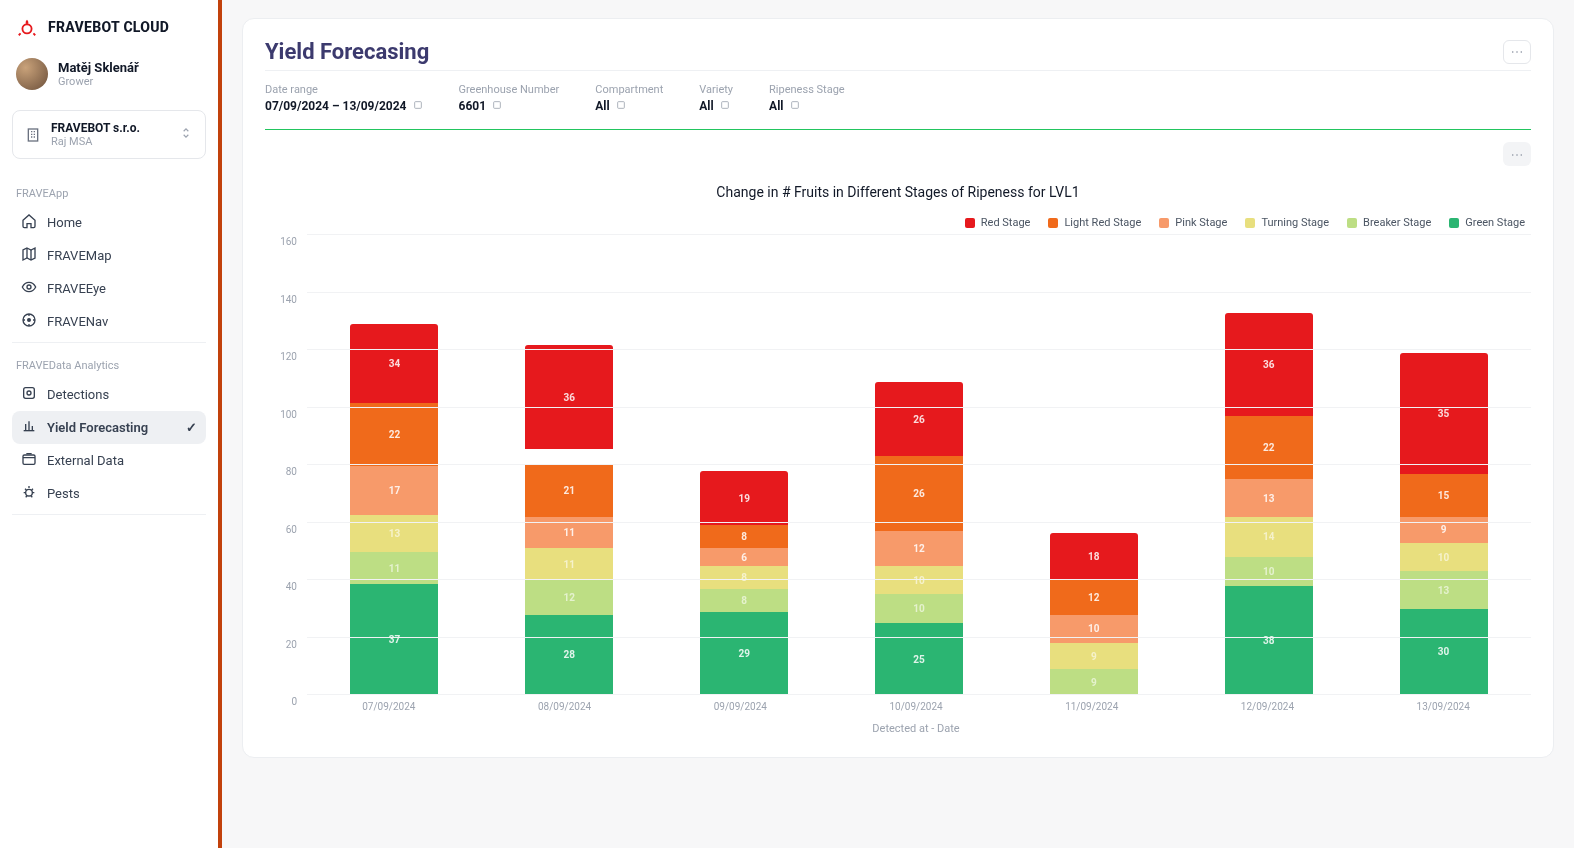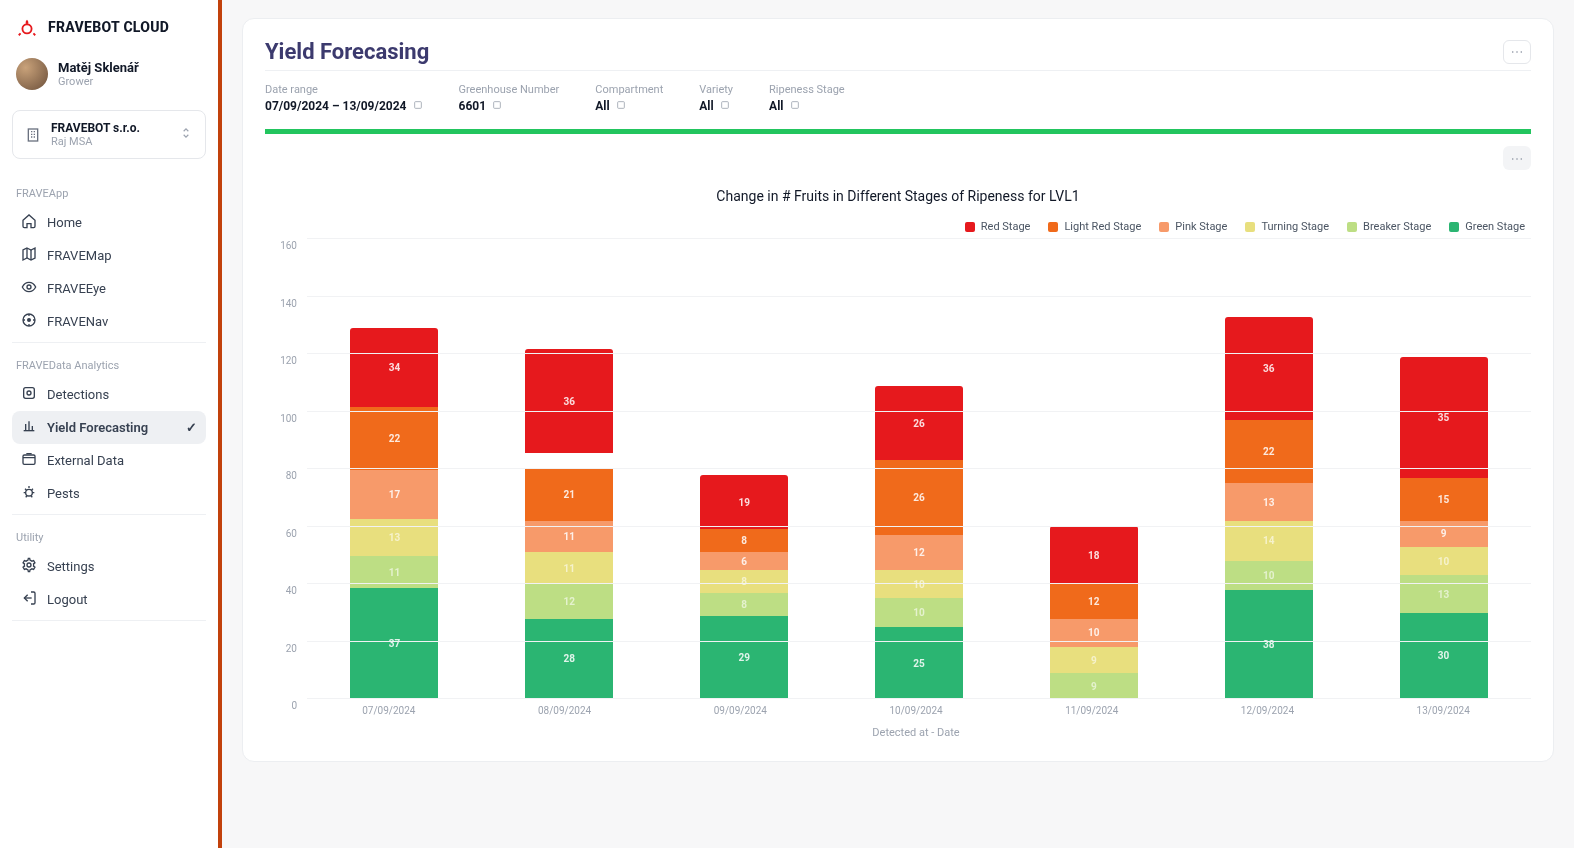--- a/index.html
+++ b/index.html
@@ -118,21 +118,21 @@
   color: #9ca3af;
   cursor: pointer;
 }
 .kebab.small { border: none; background: #f3f4f6; }
 
 .filters {
   display: flex;
   gap: 36px;
   padding: 12px 0 16px 0;
   border-top: 1px solid #eef0f3;
-  border-bottom: 5px solid #22c55e;
+  border-bottom: 1px solid #22c55e;
 }
 .filter .flabel { font-size: 11px; color: #9ca3af; margin-bottom: 3px; }
 .filter .fvalue { font-size: 12px; font-weight: 700; color: #111827; display: flex; align-items: center; gap: 6px; }
 .filter .drop-icon { color: #9ca3af; font-size: 10px; }
 
 
 .chart-wrap { margin-top: 8px; position: relative; }
 .chart-tools { display: flex; justify-content: flex-end; padding-top: 4px; }
 .chart-title {
   text-align: center;
@@ -317,39 +317,20 @@
           </div>
           <div class="nav-item">
             <span><svg width="16" height="16" viewBox="0 0 24 24" fill="none" stroke="#374151" stroke-width="2">
                 <circle cx="12" cy="13" r="5"></circle>
                 <path d="M12 3v3M6 7l2 2M18 7l-2 2M4 13h3M17 13h3M7 20l2-2M17 20l-2-2"></path>
               </svg></span>
             <span>Pests</span>
           </div>
           <hr>
         </div>
-        <div class="nav-section">
-          <div class="nav-heading">Utility</div>
-          <div class="nav-item">
-            <span><svg width="16" height="16" viewBox="0 0 24 24" fill="none" stroke="#374151" stroke-width="2">
-                <circle cx="12" cy="12" r="3"></circle>
-                <path d="M19 12a7 7 0 0 0-.2-1.7l2.1-1.6-2-3.4-2.5 1a7 7 0 0 0-2.9-1.7L13 2h-2l-.5 2.6a7 7 0 0 0-2.9 1.7l-2.5-1-2 3.4 2.1 1.6A7 7 0 0 0 5 12c0 .6.1 1.1.2 1.7l-2.1 1.6 2 3.4 2.5-1a7 7 0 0 0 2.9 1.7L11 22h2l.5-2.6a7 7 0 0 0 2.9-1.7l2.5 1 2-3.4-2.1-1.6c.1-.6.2-1.1.2-1.7z"></path>
-              </svg></span>
-            <span>Settings</span>
-          </div>
-          <div class="nav-item">
-            <span><svg width="16" height="16" viewBox="0 0 24 24" fill="none" stroke="#374151" stroke-width="2">
-                <path d="M15 3h4a2 2 0 0 1 2 2v14a2 2 0 0 1-2 2h-4"></path>
-                <path d="M10 17l-5-5 5-5"></path>
-                <path d="M5 12h11"></path>
-              </svg></span>
-            <span>Logout</span>
-          </div>
-          <hr>
-        </div>
       </div>
   </aside>
 
   <main class="main">
     <div class="card">
       <div class="card-head">
         <h1 class="page-title">Yield Forecasing</h1>
         <div class="kebab">⋯</div>
       </div>
 
@@ -482,21 +463,21 @@
                     <div class="seg" style="background: rgb(230, 25, 29); height: 74.75px;">26</div>
                     <div class="seg" style="background: rgb(240, 106, 27); height: 74.75px;">26</div>
                     <div class="seg" style="background: rgb(247, 154, 106); height: 34.5px;">12</div>
                     <div class="seg" style="background: rgb(232, 223, 126); height: 28.75px; color: rgba(255, 255, 255, 0.6);">10</div>
                     <div class="seg" style="background: rgb(189, 222, 132); height: 28.75px; color: rgba(255, 255, 255, 0.6);">10</div>
                     <div class="seg" style="background: rgb(43, 181, 114); height: 71.875px;">25</div>
                   </div>
                 </div>
                 <div class="bar-col">
                   <div class="bar">
-                    <div class="seg" style="background: rgb(230, 25, 29); height: 58px;">18</div>
+                    <div class="seg" style="background: rgb(230, 25, 29); height: 47px;">18</div>
                     <div class="seg" style="background: rgb(240, 106, 27); height: 34.5px;">12</div>
                     <div class="seg" style="background: rgb(247, 154, 106); height: 28.75px;">10</div>
                     <div class="seg" style="background: rgb(232, 223, 126); height: 25.875px; color: rgba(255, 255, 255, 0.6);">9</div>
                     <div class="seg" style="background: rgb(189, 222, 132); height: 25.875px; color: rgba(255, 255, 255, 0.6);">9</div>
                   </div>
                 </div>
                 <div class="bar-col">
                   <div class="bar">
                     <div class="seg" style="background: rgb(230, 25, 29); height: 103.5px;">36</div>
                     <div class="seg" style="background: rgb(240, 106, 27); height: 63.25px;">22</div>

